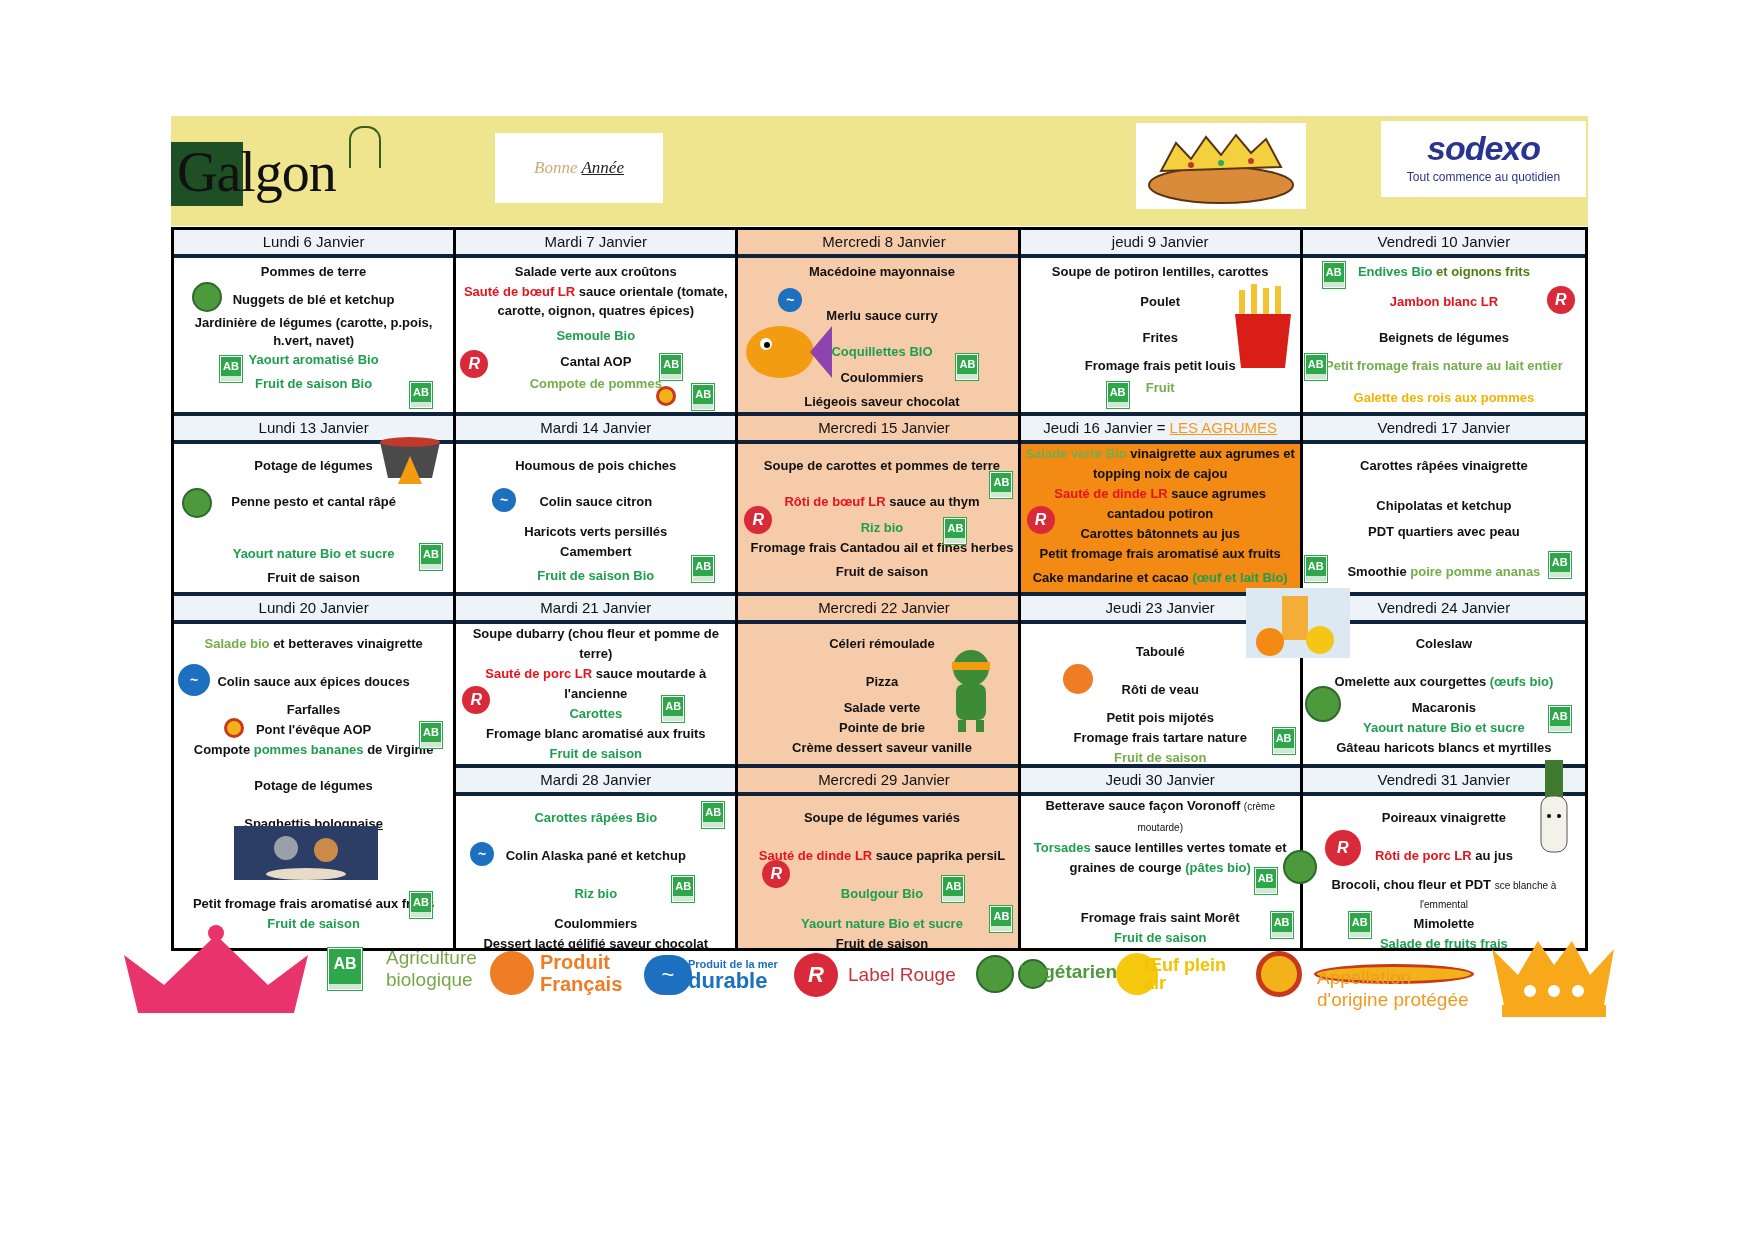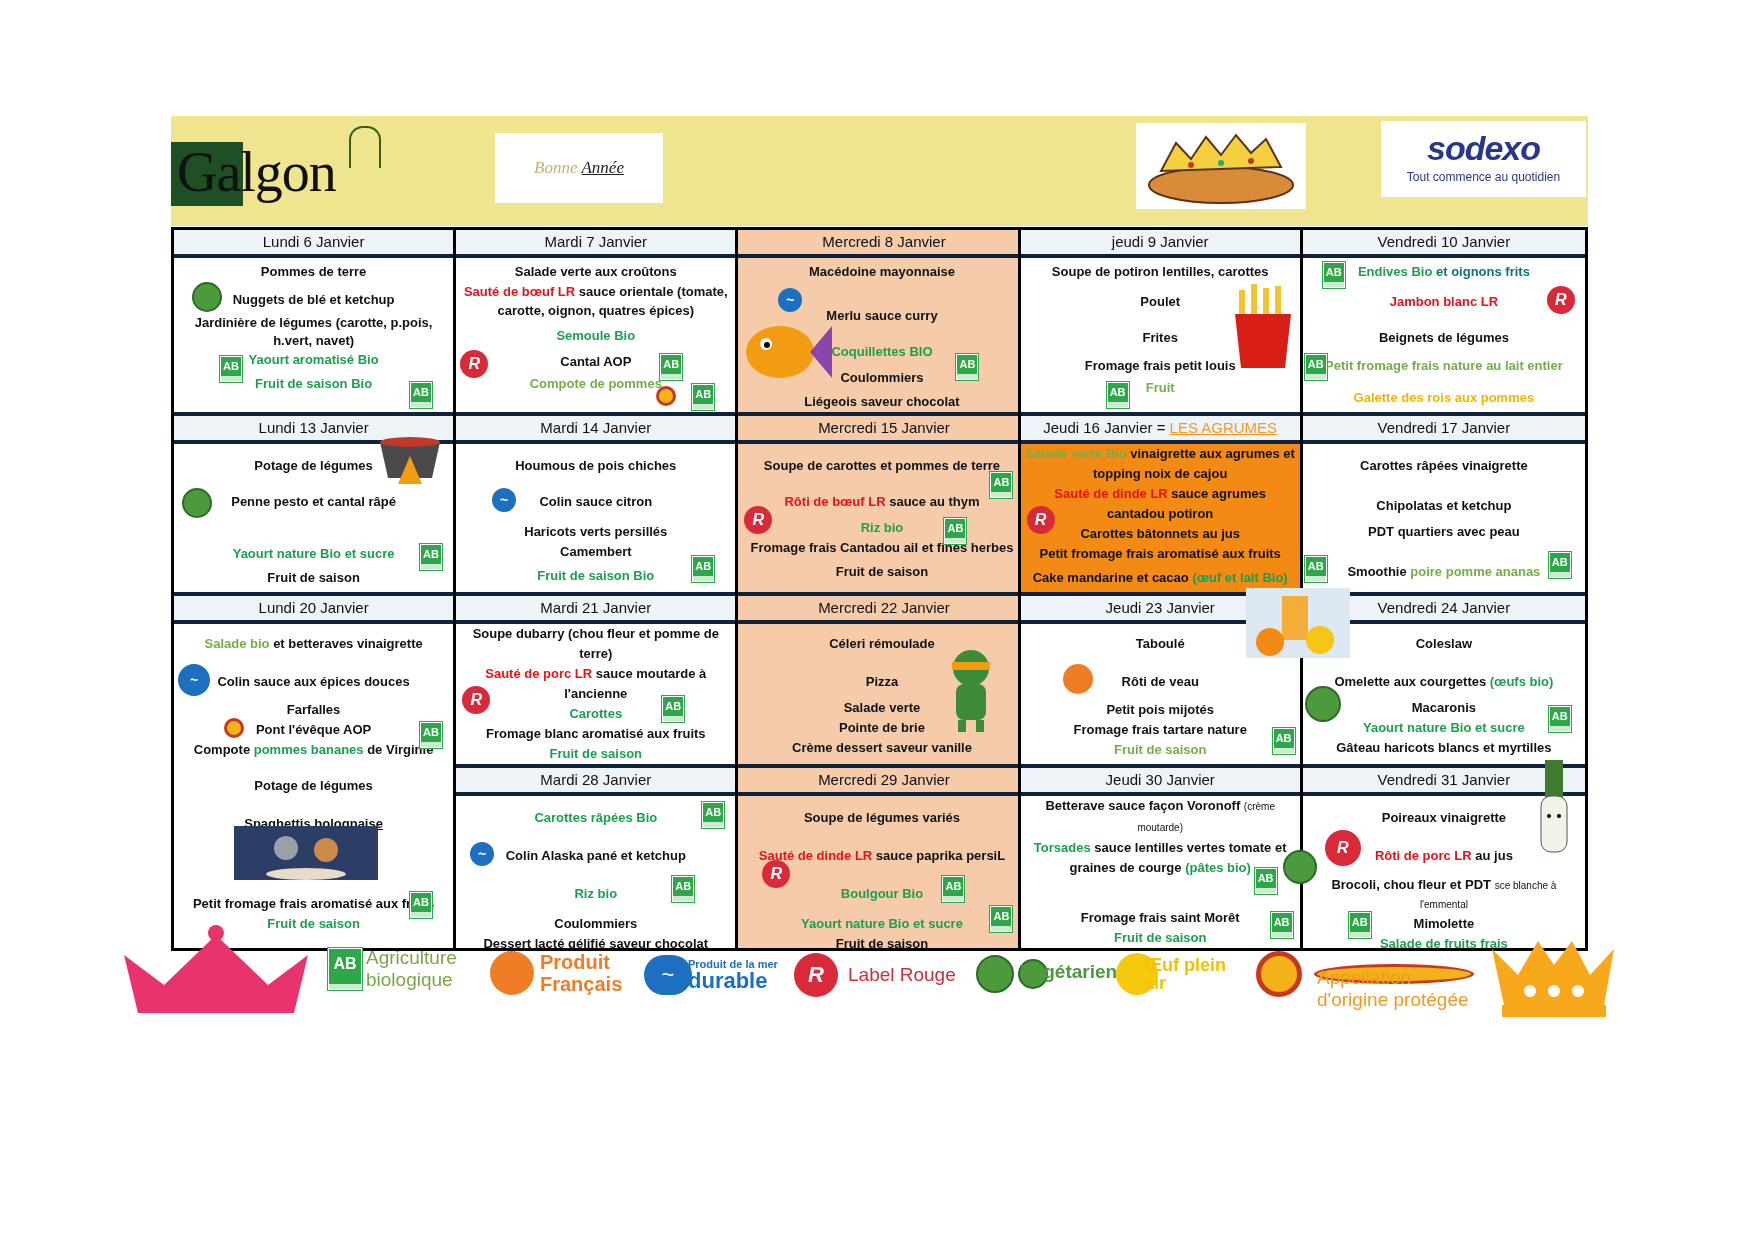--- a/index.html
+++ b/index.html
@@ -165,21 +165,21 @@
           <span class="line" style="margin-top:8px">Fromage frais petit louis</span>
           <span class="ico ab" style="left:86px;top:124px">AB</span>
           <span class="line lg" style="margin-top:2px">Fruit</span>
         </div>
       </div>
 
       <div class="day">
         <div class="day-head">Vendredi 10 Janvier</div>
         <div class="day-body" style="height:154px">
           <span class="ico ab" style="left:20px;top:4px">AB</span>
-          <span class="line"><span class="g">Endives Bio</span><span style="color:#0f766e"> et oignons frits</span></span>
+          <span class="line"><span class="g">Endives Bio</span><span style="color:#4d7c0f"> et oignons frits</span></span>
           <span class="line r" style="margin-top:10px">Jambon blanc LR</span>
           <span class="ico lr" style="left:244px;top:28px">R</span>
           <span class="line" style="margin-top:16px">Beignets de légumes</span>
           <span class="ico ab" style="left:2px;top:96px">AB</span>
           <span class="line lg" style="margin-top:8px">Petit fromage frais nature au lait entier</span>
           <span class="line y" style="margin-top:12px">Galette des rois aux pommes</span>
         </div>
       </div>
     </div>
 
@@ -294,21 +294,21 @@
       </div>
       <div class="day">
         <div class="day-head">Jeudi 23 Janvier</div>
         <svg class="ico" style="left:225px;top:-4px;z-index:3" width="104" height="70" viewBox="0 0 104 70">
           <rect width="104" height="70" fill="#dde9f2"></rect>
           <rect x="36" y="8" width="26" height="44" fill="#f5a623" opacity="0.9"></rect>
           <circle cx="24" cy="54" r="14" fill="#f28a13"></circle>
             <circle cx="74" cy="52" r="14" fill="#f5c518"></circle>
         </svg>
         <div class="day-body" style="height:140px">
-          <span class="line" style="margin-top:6px">Taboulé</span>
+          <span class="line" style="margin-top:14px">Taboulé</span>
           <span class="ico fr" style="left:42px;top:40px"></span>
           <span class="line" style="margin-top:18px">Rôti de veau</span>
           <span class="line" style="margin-top:8px">Petit pois mijotés</span>
           <span class="line">Fromage frais tartare nature</span>
           <span class="line lg">Fruit de saison</span>
           <span class="ico ab" style="left:252px;top:104px">AB</span>
         </div>
       </div>
       <div class="day">
         <div class="day-head">Vendredi 24 Janvier</div>
@@ -400,21 +400,21 @@
   </div>
 
   <div class="legend">
     <svg class="crown-left" viewBox="0 0 196 96">
       <path d="M6 30 L46 60 L98 10 L150 60 L190 30 L176 88 L20 88 Z" fill="#e8336d"></path>
       <circle cx="98" cy="8" r="8" fill="#e8336d"></circle>
     </svg>
 
     <div class="leg-item" style="left:210px;top:22px">
       <span class="ab" style="position:relative;width:32px;height:40px;font-size:16px;line-height:30px">AB</span>
-      <span class="leg-label" style="margin-left:4px;width:100px">Agriculture biologique</span>
+      <span class="leg-label" style="margin-left:24px;width:100px">Agriculture biologique</span>
     </div>
 
     <div class="leg-item" style="left:372px;top:26px">
       <span class="fr" style="display:inline-block;width:44px;height:44px"></span>
       <span class="leg-label orange" style="margin-left:6px;width:92px">Produit Français</span>
     </div>
 
     <div class="leg-item" style="left:526px;top:30px">
       <span class="fish" style="display:inline-block;width:48px;height:40px;line-height:40px;font-size:22px;border-radius:24px">~</span>
       <span style="display:flex;flex-direction:column;margin-left:-4px">

